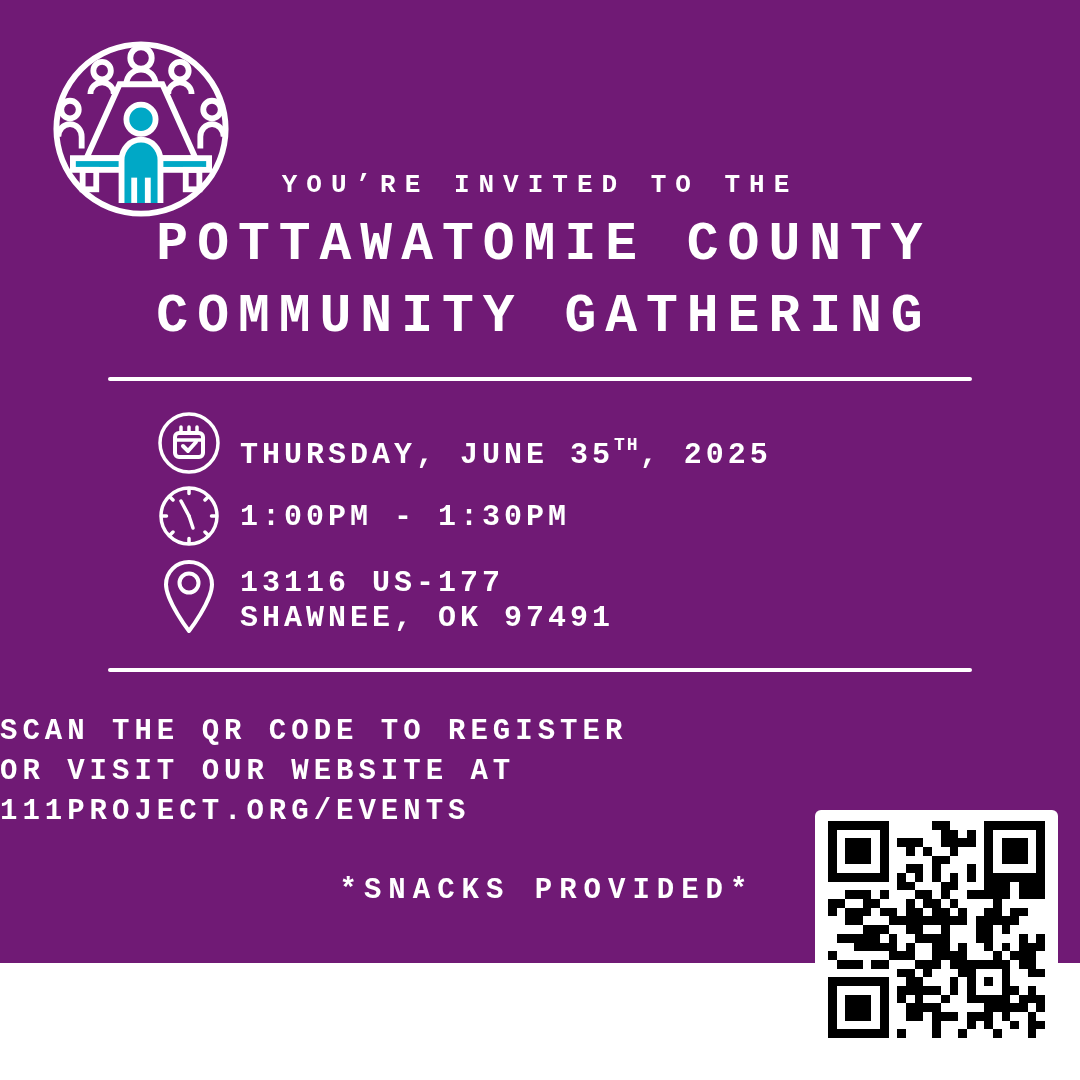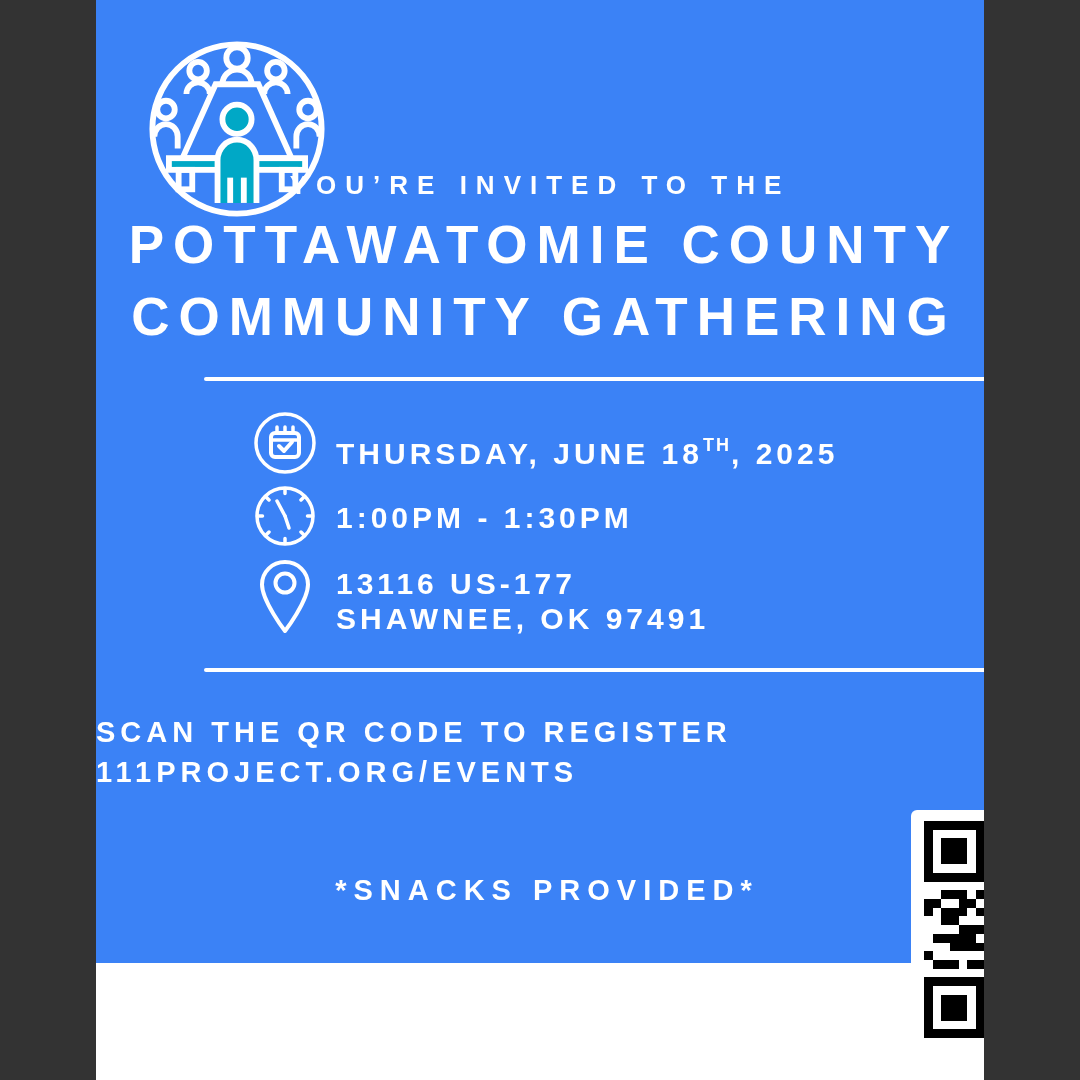--- a/index.html
+++ b/index.html
@@ -1,20 +1,20 @@
 <!DOCTYPE html>
 <html><head>
 <meta charset="utf-8">
 <style>
   html,body{margin:0;padding:0;background:#333;}
   *{box-sizing:border-box;}
   .poster{
-    position:relative;width:888px;height:1080px;overflow:hidden;
-    background:#3b82f6;color:#fff;
-    font-family:Liberation Sans, sans-serif;
+    position:relative;width:1080px;height:1080px;overflow:hidden;
+    background:#701a75;color:#fff;
+    font-family:Liberation Mono, monospace;
     margin:0 auto;
   }
   
   .badge{position:absolute;left:34px;top:22px;width:214px;height:214px;}
   .badge svg{width:100%;height:100%;}
 
   
   .kicker{
     position:absolute;left:0;top:170px;width:100%;text-align:center;
     font-size:26px;font-weight:700;letter-spacing:9px;
@@ -105,21 +105,21 @@
   <div class="detail-icon icon-calendar">
     <svg viewBox="0 0 66 66" fill="none" stroke="#ffffff" stroke-linecap="round" stroke-linejoin="round">
       <circle cx="33" cy="33" r="29" stroke-width="3.5"></circle>
       <rect x="19" y="23" width="28" height="24" rx="4" stroke-width="4"></rect>
       <path d="M19,30 h28" stroke-width="3.5"></path>
       <path d="M25,22 v-5 M33,22 v-5 M41,22 v-5" stroke-width="3.5"></path>
       <path d="M27,36 l5,5 l8,-9" stroke-width="4"></path>
     </svg>
   </div>
   <div class="detail-text date-text">
-    <span>THURSDAY, JUNE 18</span><sup>TH</sup><span>, 2025</span>
+    <span>THURSDAY, JUNE 35</span><sup>TH</sup><span>, 2025</span>
   </div>
 
   <div class="detail-icon icon-clock">
     <svg viewBox="0 0 66 66" fill="none" stroke="#ffffff" stroke-linecap="round">
       <circle cx="33" cy="33" r="28" stroke-width="3.5"></circle>
       <path d="M33,5.5 v5 M33,55.5 v5 M5.5,33 h5 M55.5,33 h5
                M13.5,13.5 l3.5,3.5 M49,49 l3.5,3.5 M52.5,13.5 L49,17 M17,49 l-3.5,3.5" stroke-width="3.5"></path>
       <path d="M33,33 L25,18" stroke-width="3.5"></path>
       <path d="M33,33 l4,12" stroke-width="3.5"></path>
     </svg>
@@ -134,20 +134,21 @@
   </div>
   <div class="detail-text loc-text">
     <div>13116 US-177</div>
     <div>SHAWNEE, OK 97491</div>
   </div>
 
   <div class="divider d2"></div>
 
   <div class="cta">
     <div>SCAN THE QR CODE TO REGISTER</div>
+    <div>OR VISIT OUR WEBSITE AT</div>
     <div>111PROJECT.ORG/EVENTS</div>
   </div>
   <div class="snacks">*SNACKS PROVIDED*</div>
 
   <div class="footer">
     
     
   </div>
 
   <div class="qr-panel">

